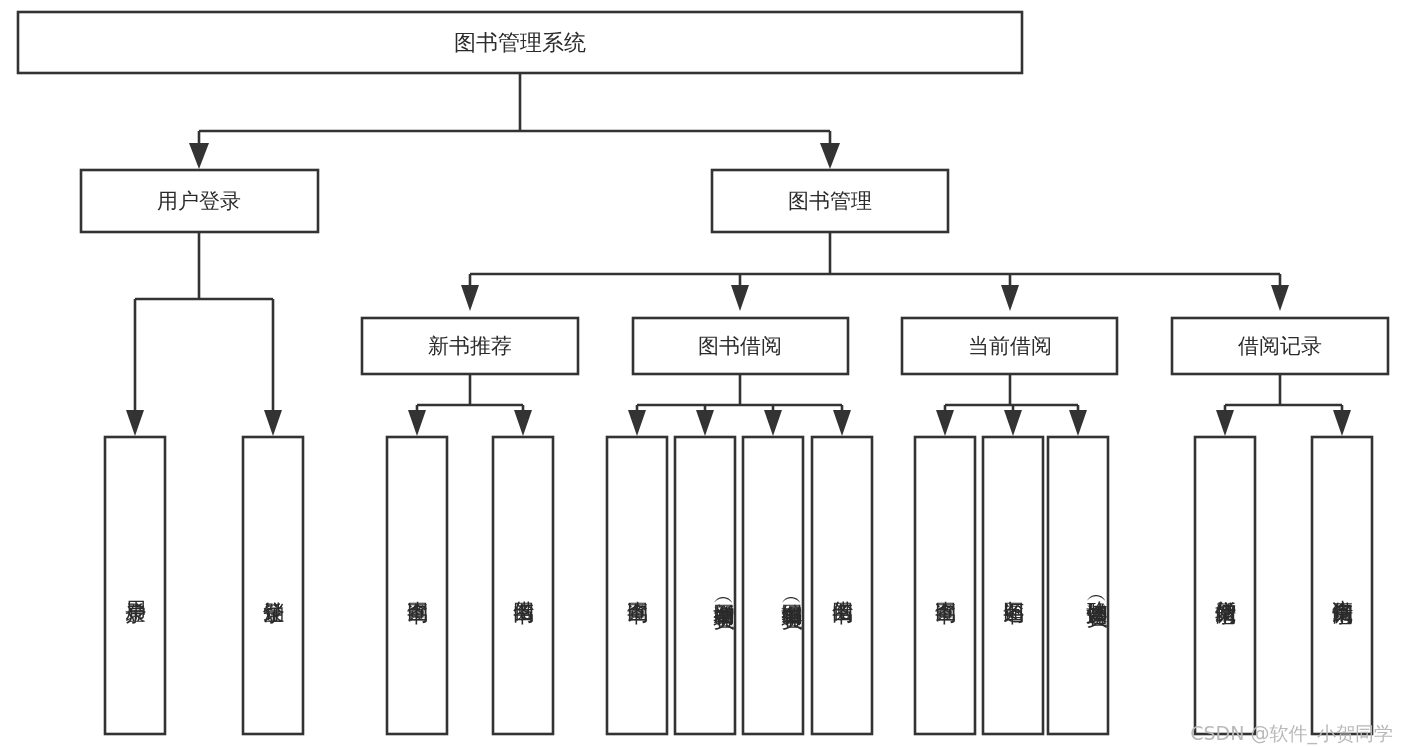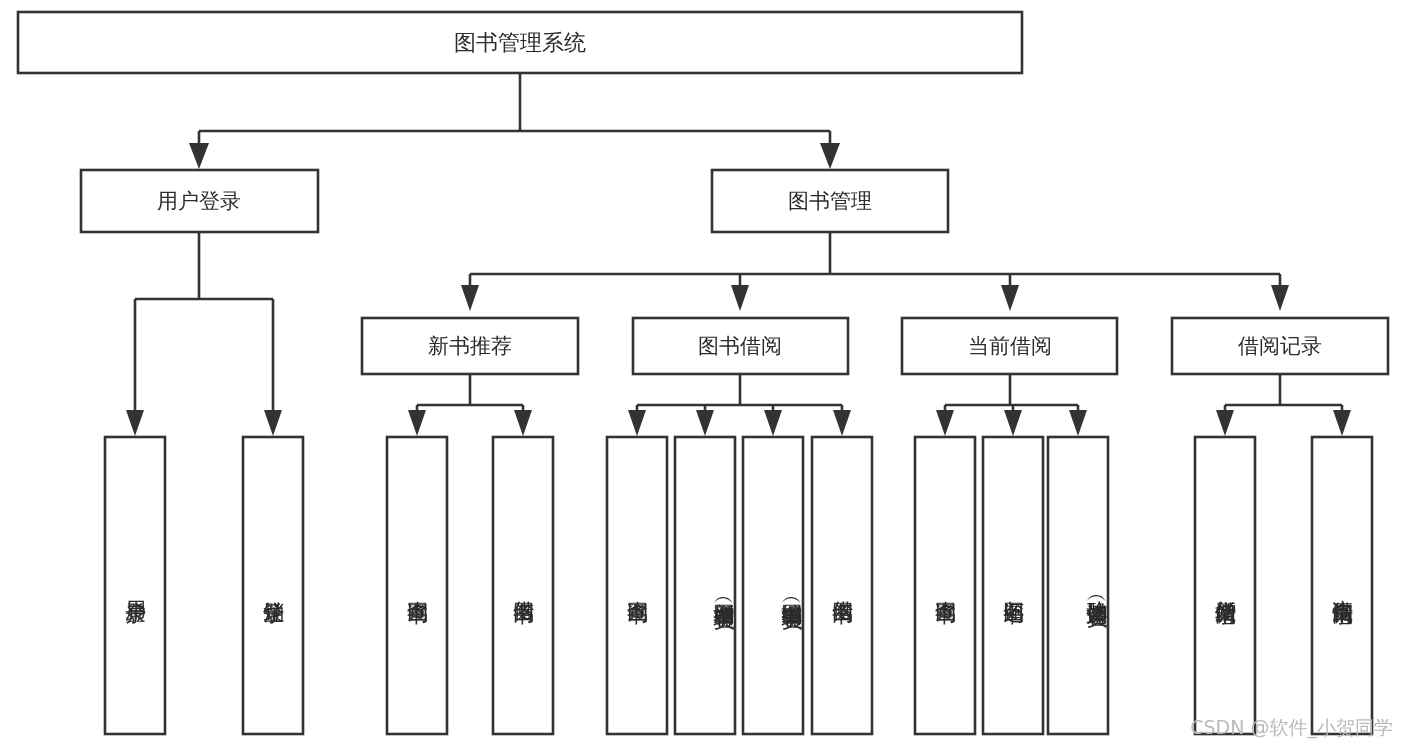--- a/index.html
+++ b/index.html
@@ -62,21 +62,21 @@
     text-align: center;
     display: flex;
     align-items: center;
     justify-content: center;
     white-space: nowrap;
     pointer-events: none;
   }
   .watermark {
     position: absolute;
     right: 12px;
-    bottom: 6px;
+    bottom: 0;
     font-family: "DejaVu Sans", "Liberation Sans", sans-serif;
     font-size: 19px;
     color: #b9b9b9;
     white-space: nowrap;
   }
 </style>
 </head>
 <body>
 
 <div id="canvas">

